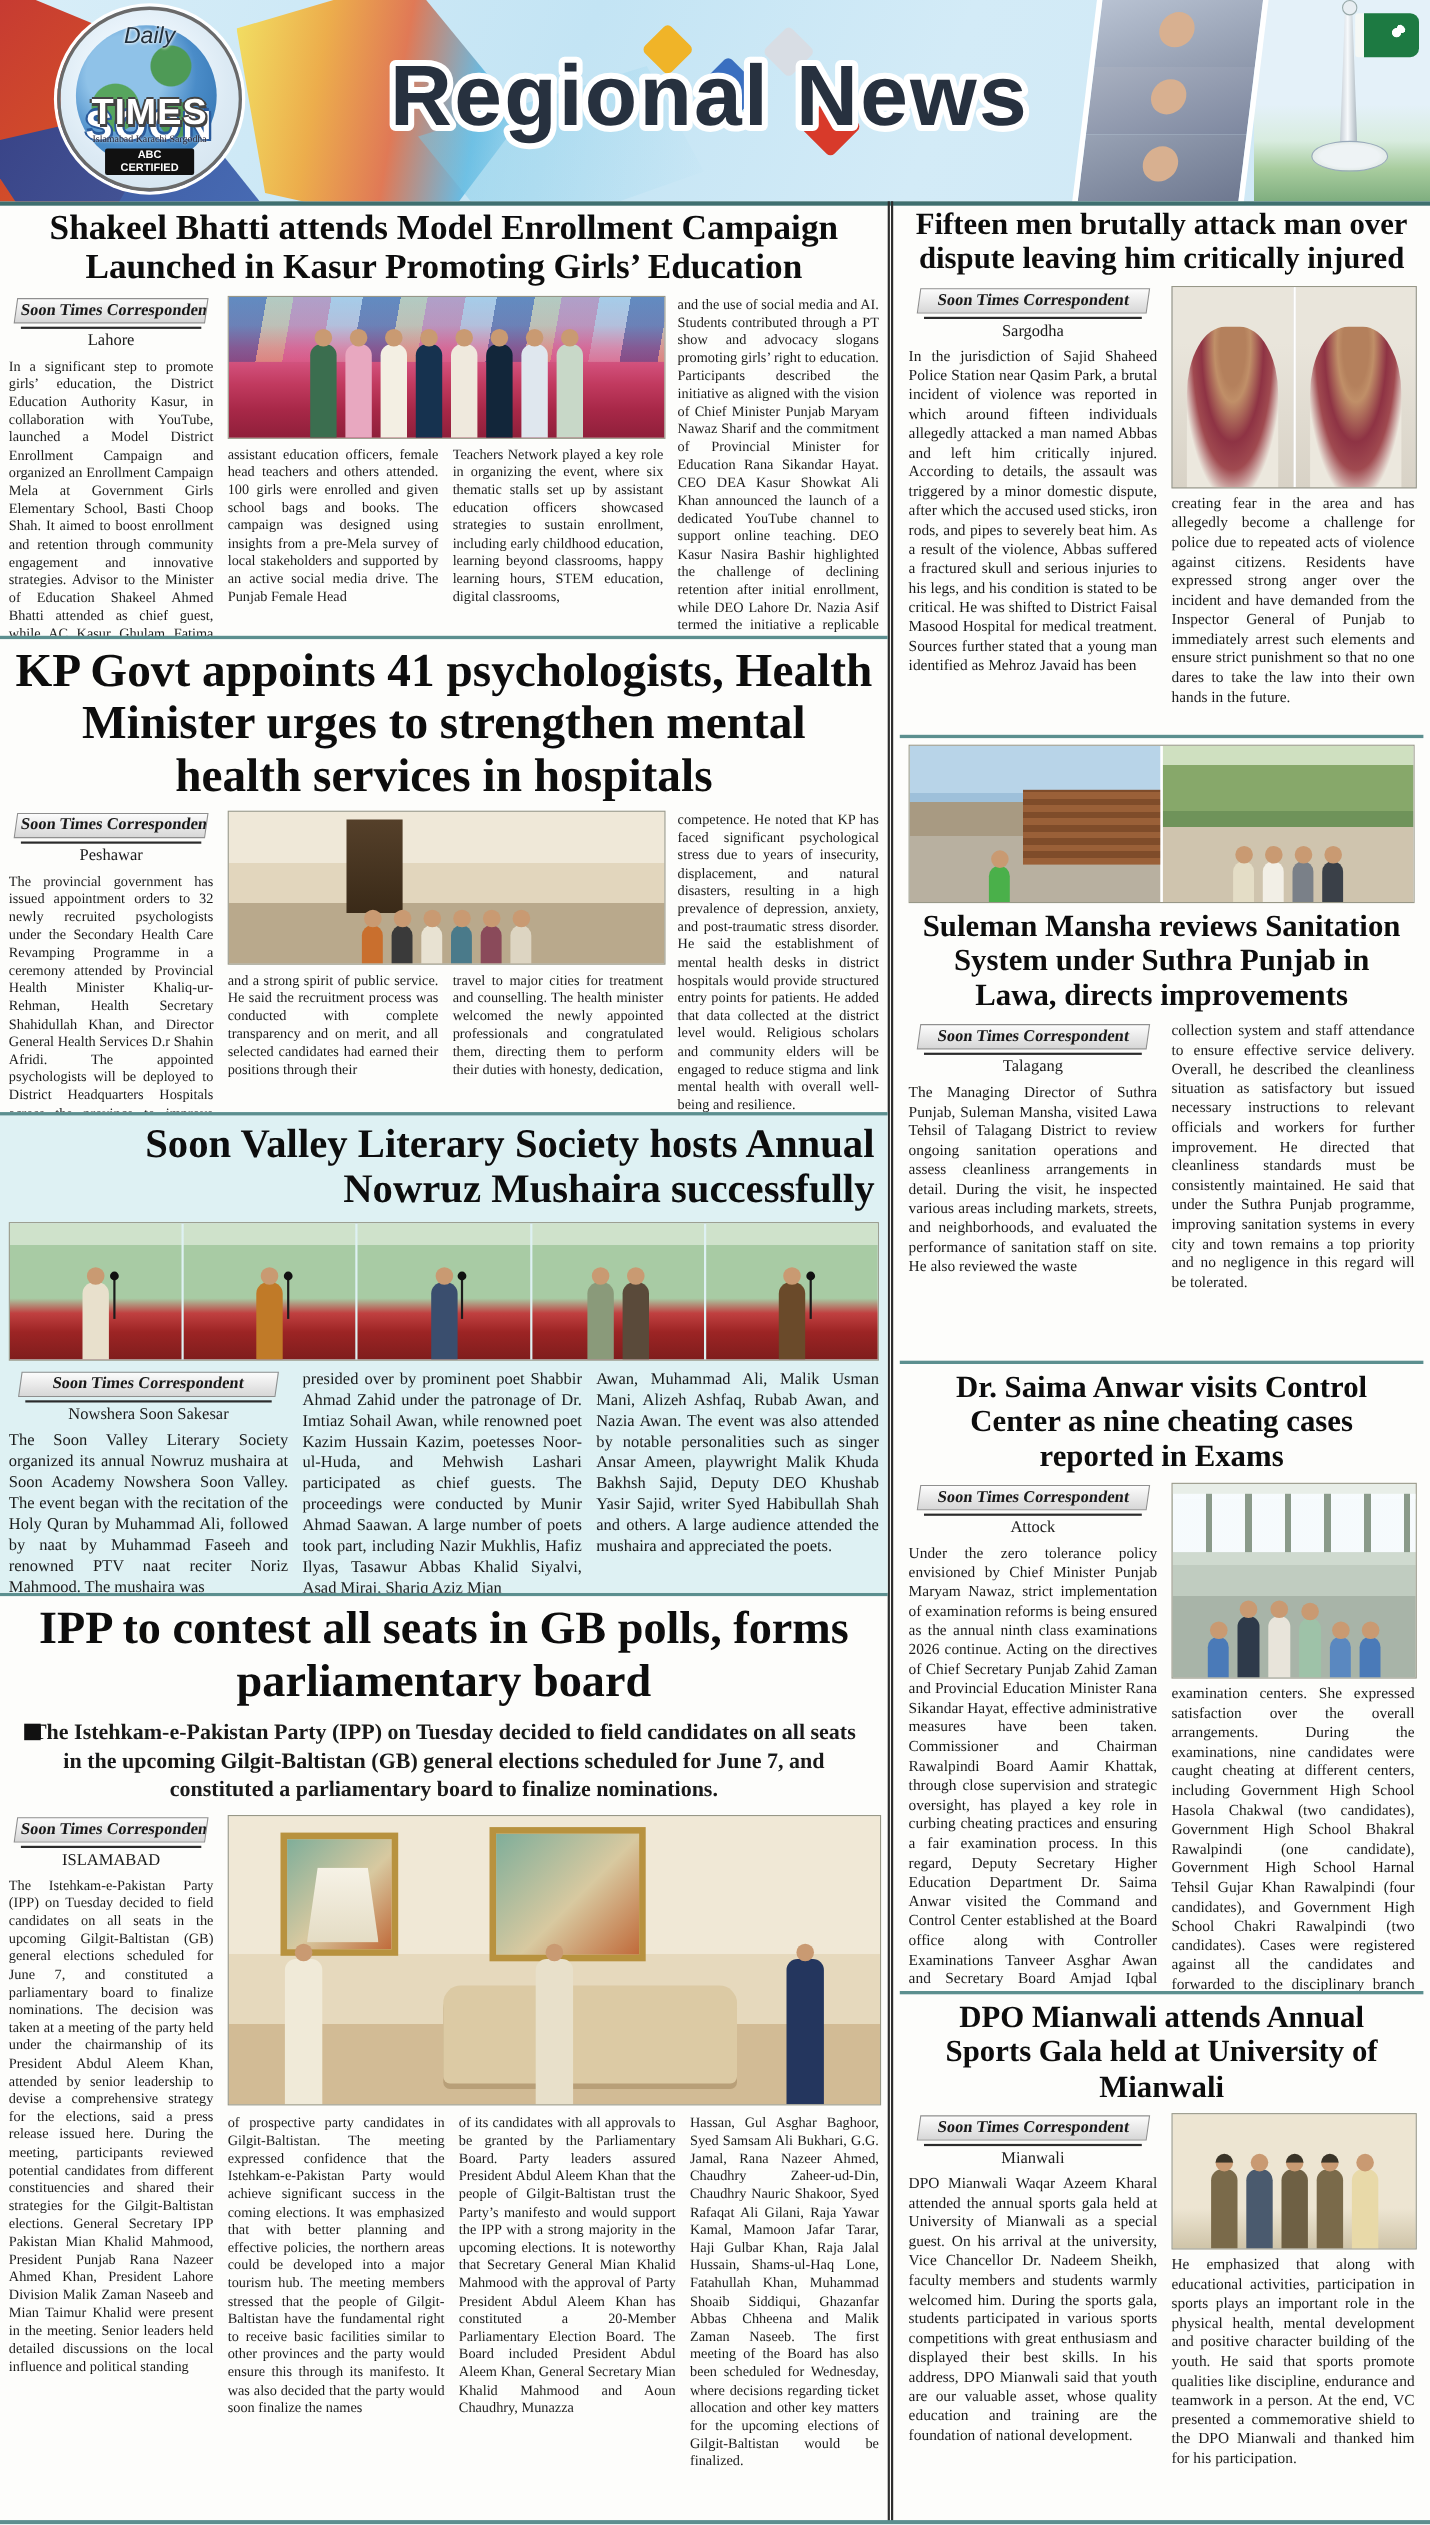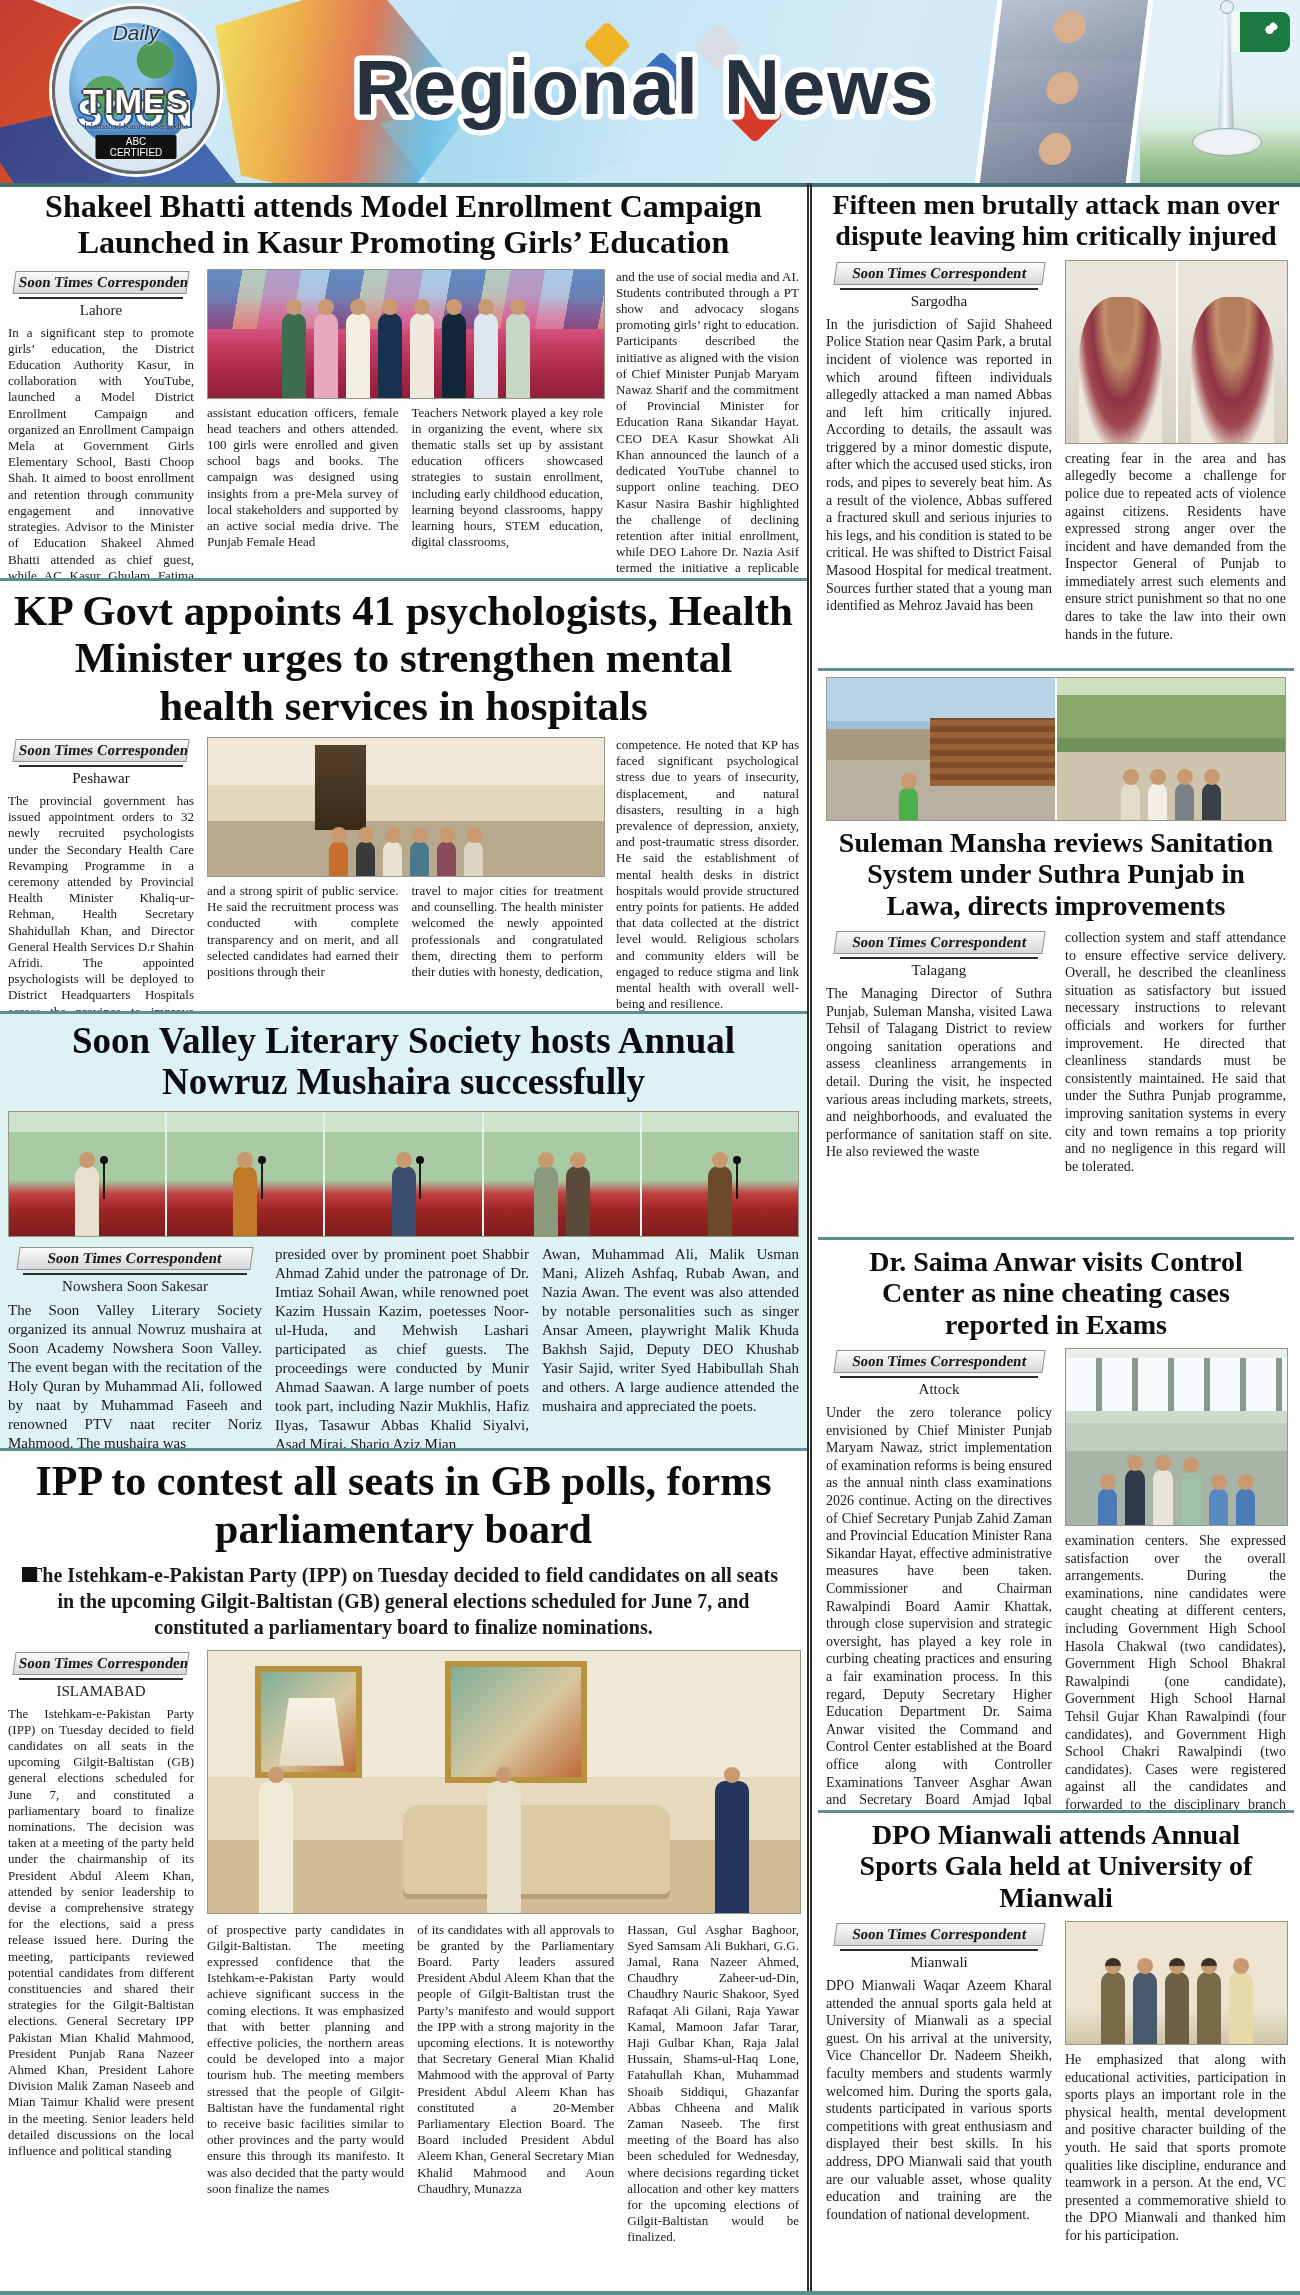--- a/index.html
+++ b/index.html
@@ -36,21 +36,21 @@
   .logo-daily{position:absolute;top:12px;width:100%;font-family:Liberation Sans, sans-serif;font-style:italic;
     font-size:21px;color:#23303c;text-shadow:0 0 3px #fff,0 0 3px #fff;z-index:3;}
   .logo-soon{position:absolute;top:36px;width:100%;font-family:"Liberation Sans",sans-serif;font-weight:bold;
     font-size:37px;letter-spacing:2px;color:#fff;z-index:3;
     text-shadow:-2px 0 #2a5a9a,2px 0 #2a5a9a,0 -2px #2a5a9a,0 2px #2a5a9a,2px 2px #2a5a9a;margin-top:48px;}
   .logo-times{position:absolute;top:74px;width:100%;font-family:"Liberation Sans",sans-serif;font-weight:bold;
     font-size:33px;letter-spacing:1px;color:#fff;z-index:3;
     text-shadow:-2px 0 #444,2px 0 #444,0 -2px #444,0 2px #444,2px 2px #444;}
   .logo-cities{position:absolute;top:112px;width:100%;font-size:9px;color:#223;z-index:3;text-shadow:0 0 2px #fff;}
   .logo-badge{position:absolute;top:126px;left:50%;transform:translateX(-50%);background:#111;color:#fff;
-    font-family:"Liberation Sans",sans-serif;font-weight:normal;font-size:10px;padding:1px 8px;z-index:3;border-radius:2px;}
+    font-family:"Liberation Sans",sans-serif;font-weight:bold;font-size:10px;padding:1px 8px;z-index:3;border-radius:2px;}
   
   .collage{position:absolute;right:158px;top:0;width:146px;height:183px;transform:skewX(-7deg);
     border-left:5px solid #fff;border-right:5px solid #fff;overflow:hidden;z-index:2;}
   .ccell{width:100%;height:33.4%;position:relative;}
   .ccell .face{position:absolute;left:38%;top:18%;width:32px;height:32px;border-radius:50%;background:#d8b090;}
   .minar{position:absolute;right:0;top:0;width:160px;height:183px;overflow:hidden;
     background:linear-gradient(180deg,#e4f1f9 0 52%,#d8ecdf 70%,#a8cc9e 84%,#7fae7f 100%);}
   .tower{position:absolute;left:78px;top:6px;width:16px;height:128px;
     background:linear-gradient(90deg,#c4ccd4,#f7fafc 45%,#aab6be);clip-path:polygon(30% 0,70% 0,100% 100%,0 100%);}
   .tower-top{position:absolute;left:80px;top:0px;width:12px;height:12px;border-radius:50%;background:#e8eef2;border:1px solid #9aa;}
@@ -62,21 +62,21 @@
     background:radial-gradient(#eef3f5 0 55%,#cfdcd2 100%);border:1px solid #9ab;}
   
   .content{position:absolute;top:183px;left:0;width:1300px;height:2109px;display:flex;}
   .colL{width:812px;border-right:5px double #2e2e2e;box-sizing:border-box;}
   .colR{flex:1;box-sizing:border-box;padding:0 6px;}
   .art{position:relative;overflow:hidden;box-sizing:border-box;padding:0 8px;}
   .hdiv{height:0;border-top:3px solid #5c8f8f;margin:0;}
   .headline{font-weight:bold;text-align:center;color:#0d0d0d;line-height:1.12;margin:6px 4px 8px;}
   .hl-a{font-size:32px;}
   .hl-b{font-size:43px;line-height:1.1;}
-  .hl-c{font-size:37px;}
+  .hl-c{font-size:37px;text-align:right;}
   .hl-d{font-size:42px;line-height:1.15;}
   .hl-r{font-size:28px;line-height:1.12;}
   .body-txt{text-align:justify;}
   .txt-l{font-size:13px;line-height:16.2px;}
   .txt-m{font-size:15px;line-height:19px;}
   .txt-r{font-size:14px;line-height:17.6px;}
   .row{display:flex;gap:13px;}
   .fcol{min-width:0;}
   
   .byline{margin:2px auto 6px;text-align:center;}

